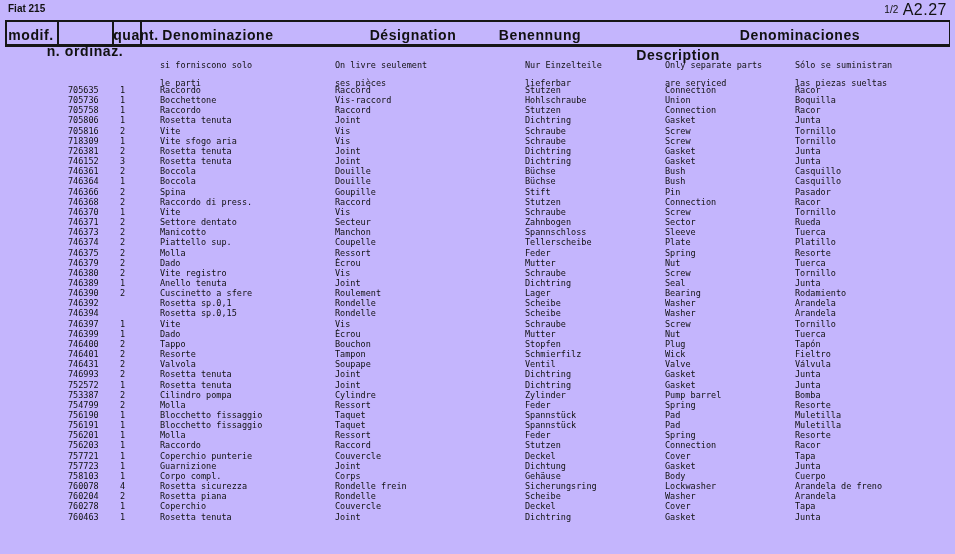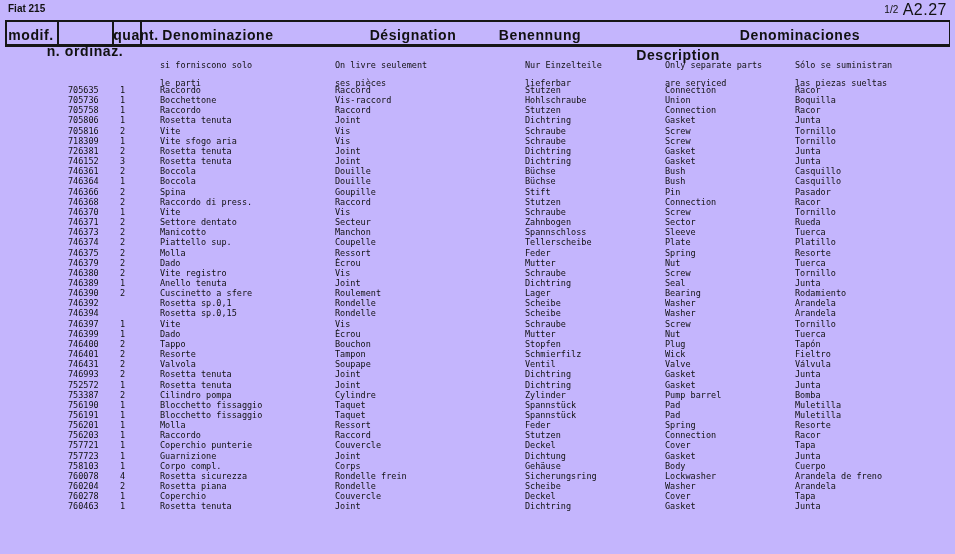--- a/index.html
+++ b/index.html
@@ -396,20 +396,30 @@
           <td>753387</td>
           <td>2</td>
           <td>Cilindro pompa</td>
           <td>Cylindre</td>
           <td>Zylinder</td>
           <td>Pump barrel</td>
           <td>Bomba</td>
         </tr>
         <tr>
           <td></td>
+          <td>754799</td>
+          <td>2</td>
+          <td>Molla</td>
+          <td>Ressort</td>
+          <td>Feder</td>
+          <td>Spring</td>
+          <td>Resorte</td>
+        </tr>
+        <tr>
+          <td></td>
           <td>756190</td>
           <td>1</td>
           <td>Blocchetto fissaggio</td>
           <td>Taquet</td>
           <td>Spannstück</td>
           <td>Pad</td>
           <td>Muletilla</td>
         </tr>
         <tr>
           <td></td>

